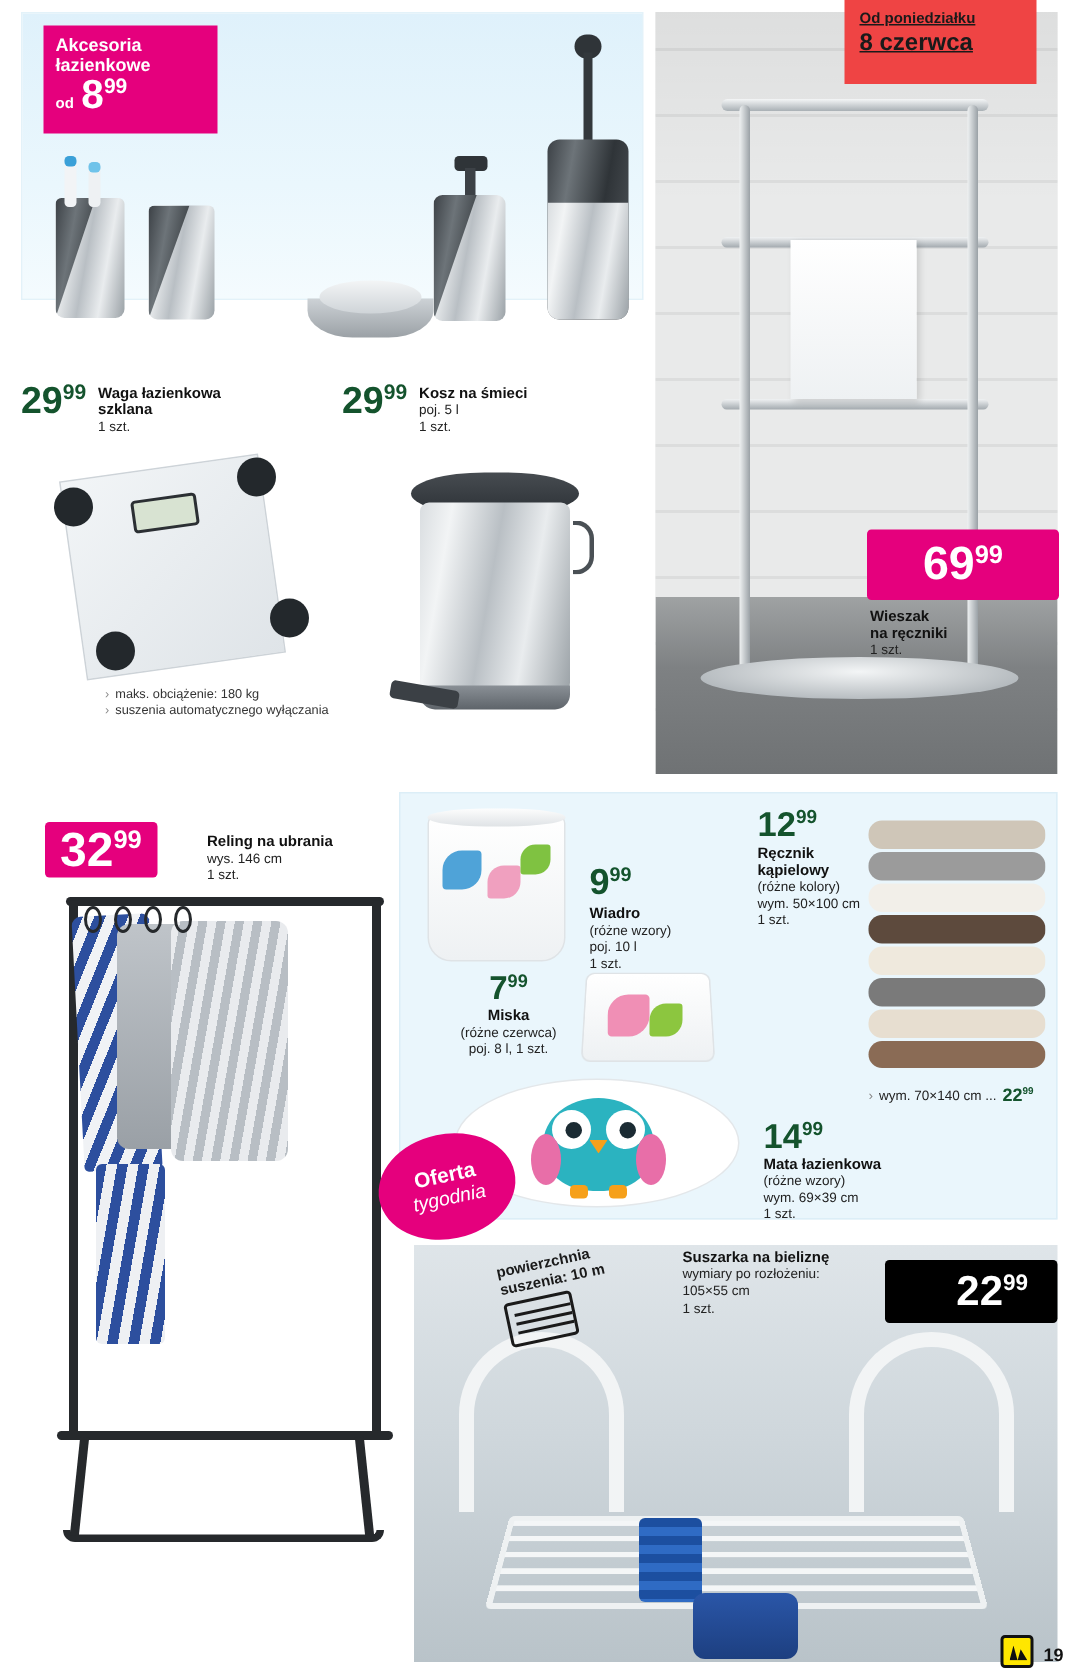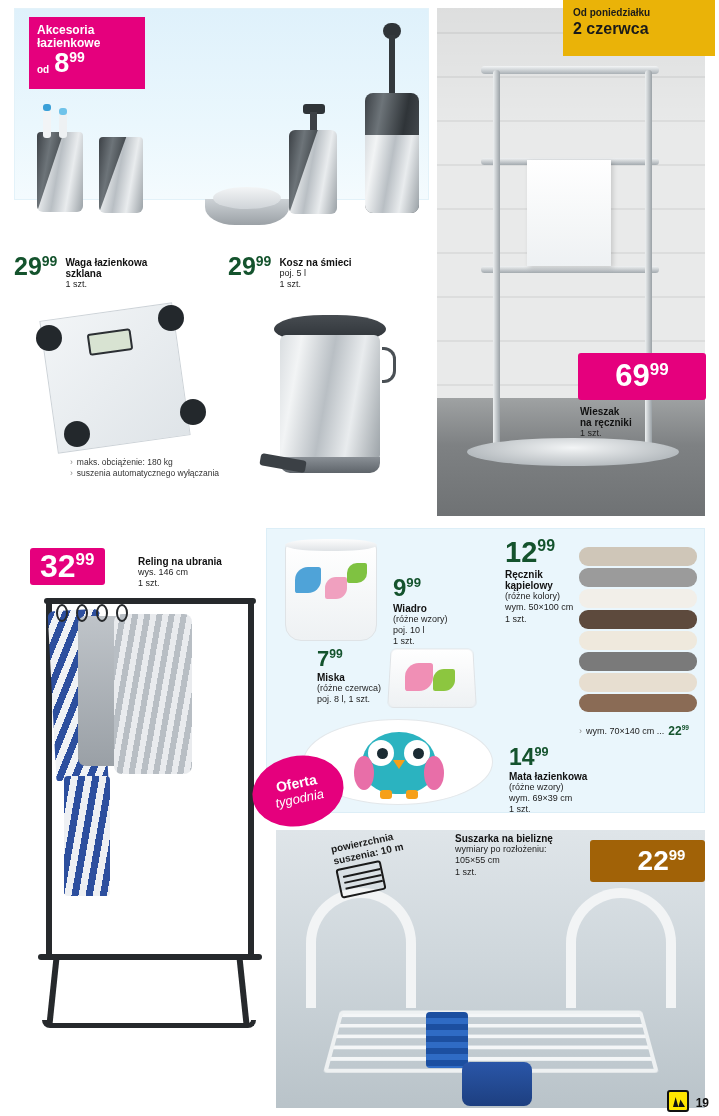--- a/index.html
+++ b/index.html
@@ -75,22 +75,22 @@
       linear-gradient(180deg, rgba(0,0,0,0.05), rgba(0,0,0,0.0) 25%),
       repeating-linear-gradient(0deg,#e9eaea 0 42px,#dcdddd 42px 44px),
       repeating-linear-gradient(90deg,#eceded 0 64px,#dcdddd 64px 66px);
     overflow: hidden;
   }
   #towel-floor {
     position: absolute; left: 0; bottom: 0; width: 100%; height: 118px;
     background: linear-gradient(180deg,#9fa2a3,#7e8183 40%,#6f7274);
   }
   #yellow-flag {
-    position: absolute; left: 563px; top: 0; width: 152px; height: 56px;
-    background: #eab308; color: #1a1a1a; padding: 7px 10px;
+    position: absolute; left: 563px; top: 0; width: 128px; height: 56px;
+    background: #ef4444; color: #1a1a1a; padding: 7px 10px; text-decoration: underline;
   }
   #yellow-flag .small { font-size: 10px; font-weight: bold; }
   #yellow-flag .big { font-size: 16px; font-weight: bold; margin-top: 2px; }
 
   #towel-price {
     position: absolute; left: 578px; top: 353px; width: 128px; height: 47px;
     background: #e5007d; color: #fff;
     display: flex; align-items: center; justify-content: center;
   }
   #towel-price .price { color: #fff; font-size: 31px; }
@@ -127,21 +127,21 @@
   #stamp .s2 { font-size: 13px; font-style: italic; }
 
   
   #dryer-photo {
     position: absolute; left: 276px; top: 830px; width: 429px; height: 278px;
     background: linear-gradient(180deg,#dfe5e9 0%, #cfd7dc 45%, #b9c3c9 100%);
     overflow: hidden;
   }
   #dryer-price {
     position: absolute; left: 590px; top: 840px; width: 115px; height: 42px;
-    background: #a16207; color: #fff; display: flex; align-items: center; justify-content: center; padding-left: 28px;
+    background: #000000; color: #fff; display: flex; align-items: center; justify-content: center; padding-left: 28px;
   }
   #dryer-price .price { color: #fff; font-size: 28px; }
   #dryer-price .price .cents { font-size: 15px; }
   #dryer-text { position: absolute; left: 455px; top: 833px; }
 
   #area-note {
     position: absolute; left: 335px; top: 836px;
     font-size: 10px; font-weight: bold; color: #1a1a1a;
     transform: rotate(-12deg);
     line-height: 1.15;
@@ -270,21 +270,21 @@
     <div class="obj" style="left:56px; top:62px; width:7px; height:380px; background:linear-gradient(90deg,#eef1f2,#9aa1a6); border-radius:4px;"></div>
     <div class="obj" style="left:208px; top:62px; width:7px; height:380px; background:linear-gradient(90deg,#eef1f2,#9aa1a6); border-radius:4px;"></div>
     <div class="obj" style="left:30px; top:430px; width:212px; height:28px; background:radial-gradient(ellipse at 50% 35%,#f3f5f6,#9fa6ab); border-radius:50%;"></div>
 
     <div class="obj" style="left:90px; top:152px; width:84px; height:106px; background:linear-gradient(180deg,#ffffff,#eef1f3); box-shadow:2px 2px 5px rgba(0,0,0,.15);"></div>
 
   </div>
 
   <div id="yellow-flag">
     <div class="small">Od poniedziałku</div>
-    <div class="big">2 czerwca</div>
+    <div class="big">8 czerwca</div>
   </div>
 
   <div id="towel-price" class="pink-badge">
     <div class="price"><span>69</span><span class="cents">99</span></div>
   </div>
   <div id="towel-label">
     <div class="title-b">Wieszak</div>
     <div class="title-b">na ręczniki</div>
     <div class="desc">1 szt.</div>
   </div>
@@ -328,35 +328,35 @@
     </div>
 
     <div style="position:absolute; left:126px; top:8px;">
       <div class="price" style="font-size:24px;margin-top:40px;"><span>9</span><span class="cents">99</span></div>
       <div class="title-b" style="margin-top:4px;">Wiadro</div>
       <div class="desc">(różne wzory)</div>
       <div class="desc">poj. 10 l</div>
       <div class="desc">1 szt.</div>
     </div>
 
-    <div style="position:absolute; left:50px; top:120px;">
+    <div style="position:absolute; left:40px; top:120px;text-align:center;">
       <div class="price" style="font-size:22px;"><span>7</span><span class="cents">99</span></div>
       <div class="title-b" style="margin-top:3px;">Miska</div>
       <div class="desc">(różne czerwca)</div>
       <div class="desc">poj. 8 l, 1 szt.</div>
     </div>
 
     <div class="obj" style="left:122px; top:118px; width:86px; height:62px;">
       <div class="obj" style="left:0; top:0; width:86px; height:60px; background:linear-gradient(180deg,#ffffff,#eef1f3); border-radius:6px; border:1px solid #dfe3e6; transform:perspective(100px) rotateX(8deg);"></div>
       <div class="obj" style="left:16px; top:16px; width:28px; height:28px; background:#f08fb5; border-radius:50% 10% 50% 10%;"></div>
       <div class="obj" style="left:44px; top:22px; width:22px; height:22px; background:#8cc63f; border-radius:50% 10% 50% 10%;"></div>
     </div>
 
     <div style="position:absolute; left:238px; top:10px;">
-      <div class="price" style="font-size:29px;"><span>12</span><span class="cents">99</span></div>
+      <div class="price" style="font-size:23px;"><span>12</span><span class="cents">99</span></div>
       <div class="title-b" style="margin-top:4px;">Ręcznik</div>
       <div class="title-b">kąpielowy</div>
       <div class="desc">(różne kolory)</div>
       <div class="desc">wym. 50×100 cm</div>
       <div class="desc">1 szt.</div>
     </div>
 
     <div class="obj" style="left:312px; top:18px; width:118px; height:165px;">
       <div class="obj" style="left:0; top:0;   width:118px; height:19px; background:#cfc6b8; border-radius:9px;"></div>
       <div class="obj" style="left:0; top:21px; width:118px; height:19px; background:#9b9b9b; border-radius:9px;"></div>

